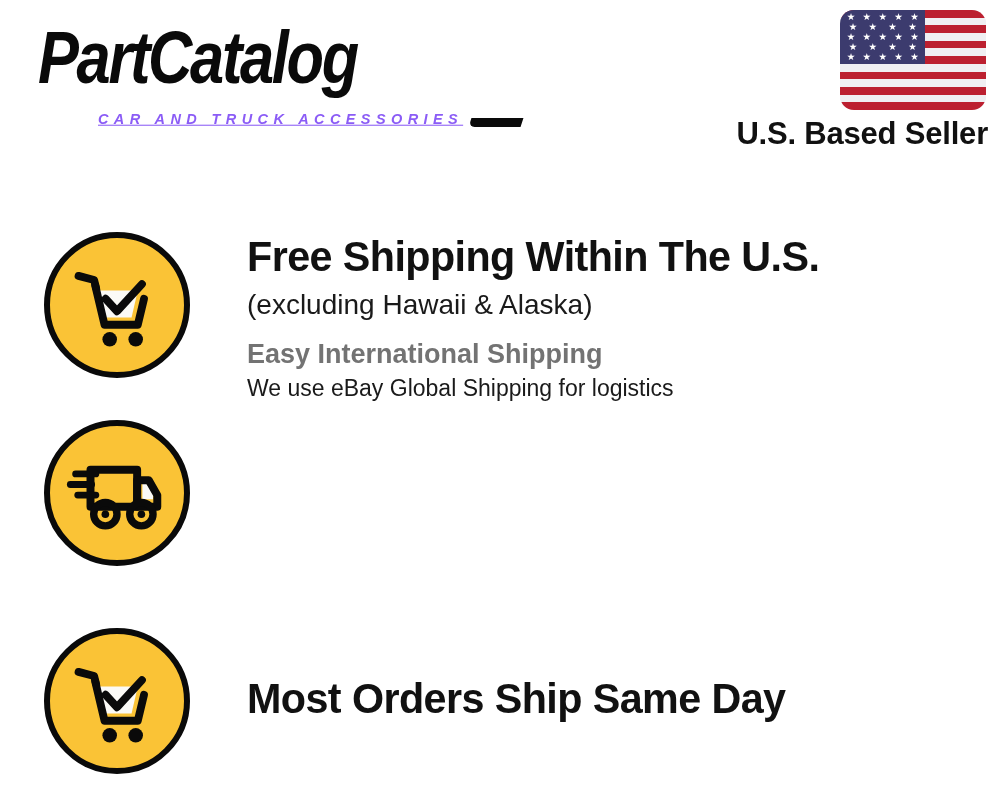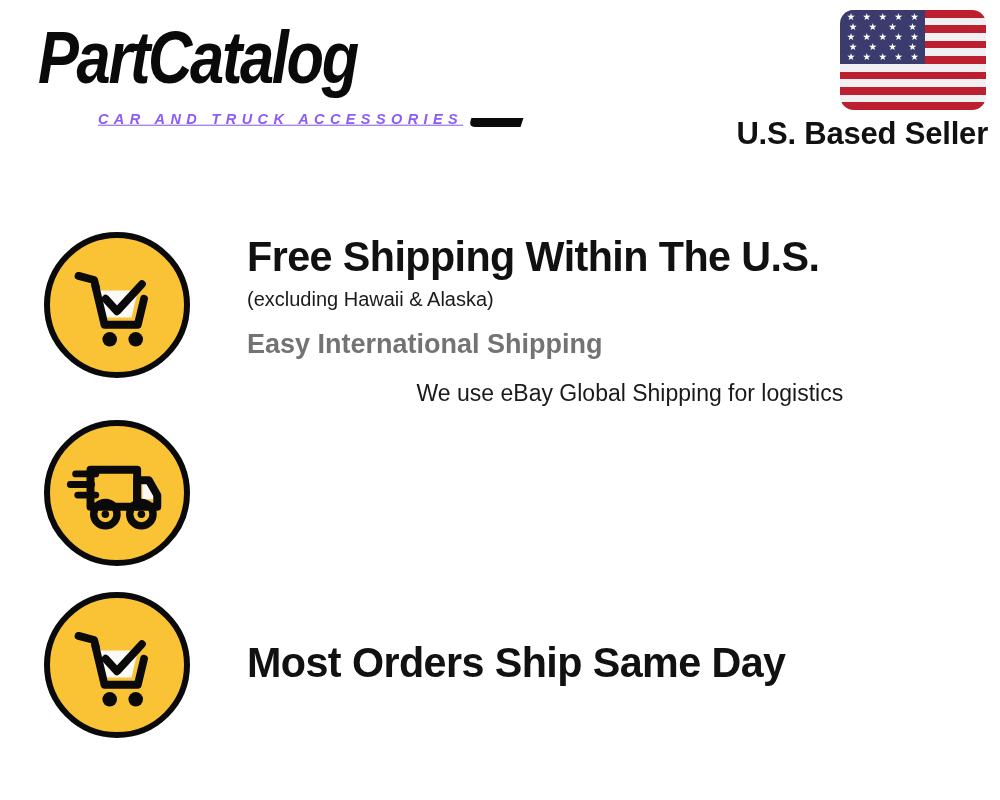--- a/index.html
+++ b/index.html
@@ -133,21 +133,21 @@
   
   .feature {
     position: absolute;
     left: 0;
     display: flex;
     align-items: flex-start;
     gap: 24px;
   }
   .feature-1 { top: 232px; }
   .feature-2 { top: 420px; }
-  .feature-3 { top: 592px; text-align: center; }
+  .feature-3 { top: 628px; text-align: center; }
 
   .badge {
     position: relative;
     width: 146px;
     height: 146px;
     margin-left: 44px;
     flex: 0 0 auto;
     border-radius: 50%;
     background: #fac336;
     border: 6px solid #0a0a0a;
@@ -170,44 +170,43 @@
     line-height: 1.06;
     letter-spacing: -0.6px;
     color: #111111;
     transform: scaleX(0.96);
     transform-origin: left center;
     white-space: nowrap;
   }
   .subline {
     font-family: "Liberation Sans", sans-serif;
     font-weight: normal;
-    font-size: 20px;
+    font-size: 28px;
     line-height: 1.28;
     color: #1a1a1a;
     margin-top: 7px;
     white-space: nowrap;
   }
   .subhead {
     font-family: "Liberation Sans", sans-serif;
     font-weight: bold;
     font-size: 27px;
     line-height: 1.2;
     color: #737373;
     margin-top: 16px;
     white-space: nowrap;
   }
   .subhead-note {
     font-family: "Liberation Sans", sans-serif;
     font-weight: normal;
     font-size: 23px;
     line-height: 1.25;
     color: #1a1a1a;
-    margin-top: 18px;
-    white-space: nowrap;
-    text-align: right;
+    margin-top: 3px;
+    white-space: nowrap;
   }
   .feature-2 .headline,
   .feature-3 .headline { padding-top: 46px; }
 </style>
 </head>
 <body>
 
 <div class="logo-block">
   <div class="logo-wordmark">PartCatalog</div>
   <div class="logo-tagline">CAR AND TRUCK ACCESSORIES</div>

